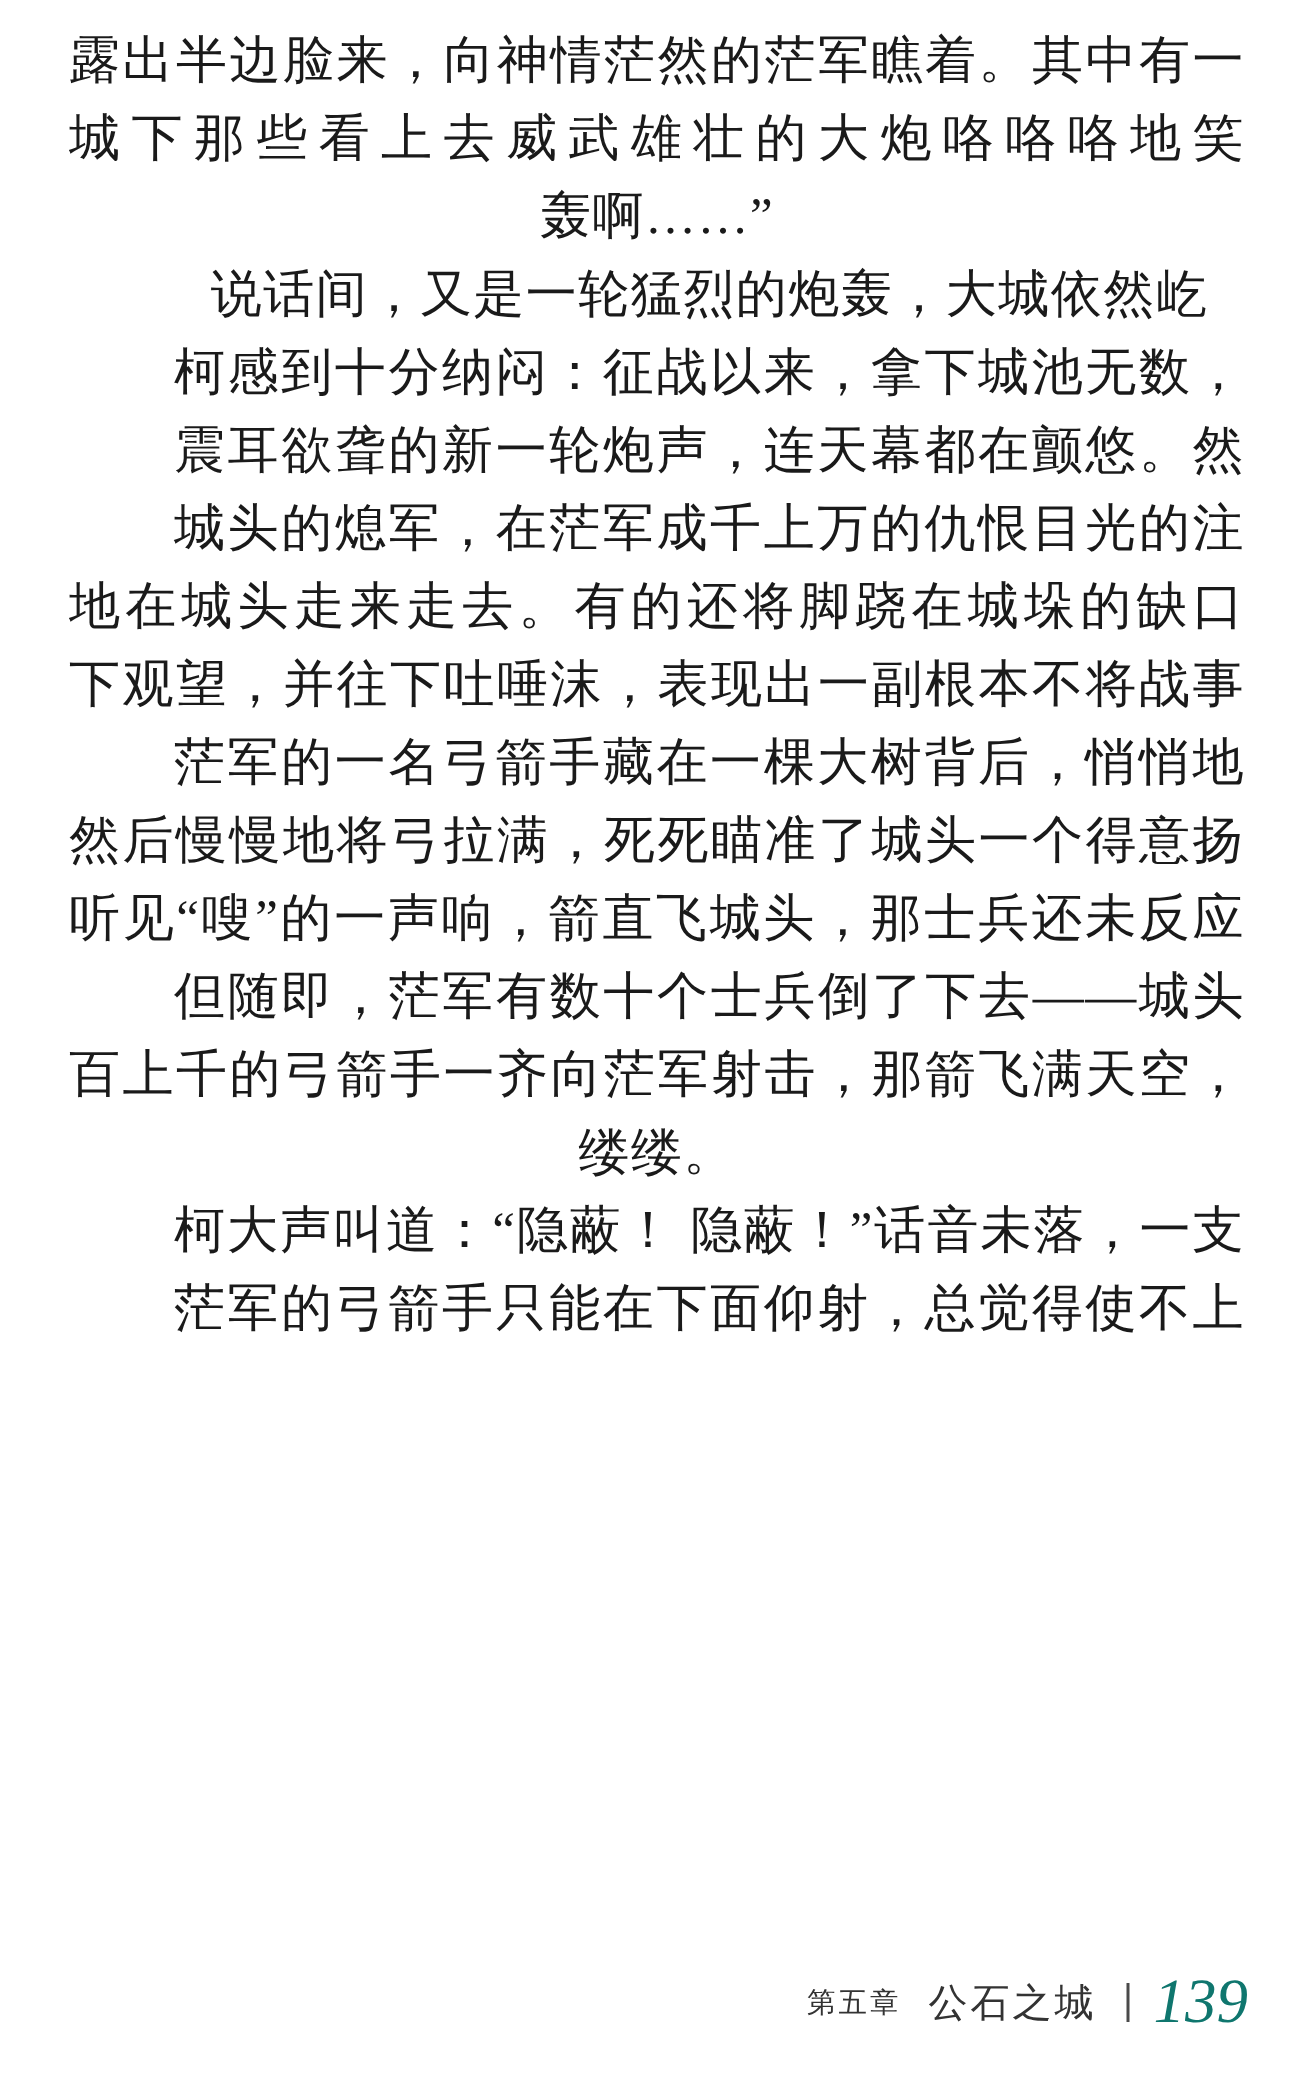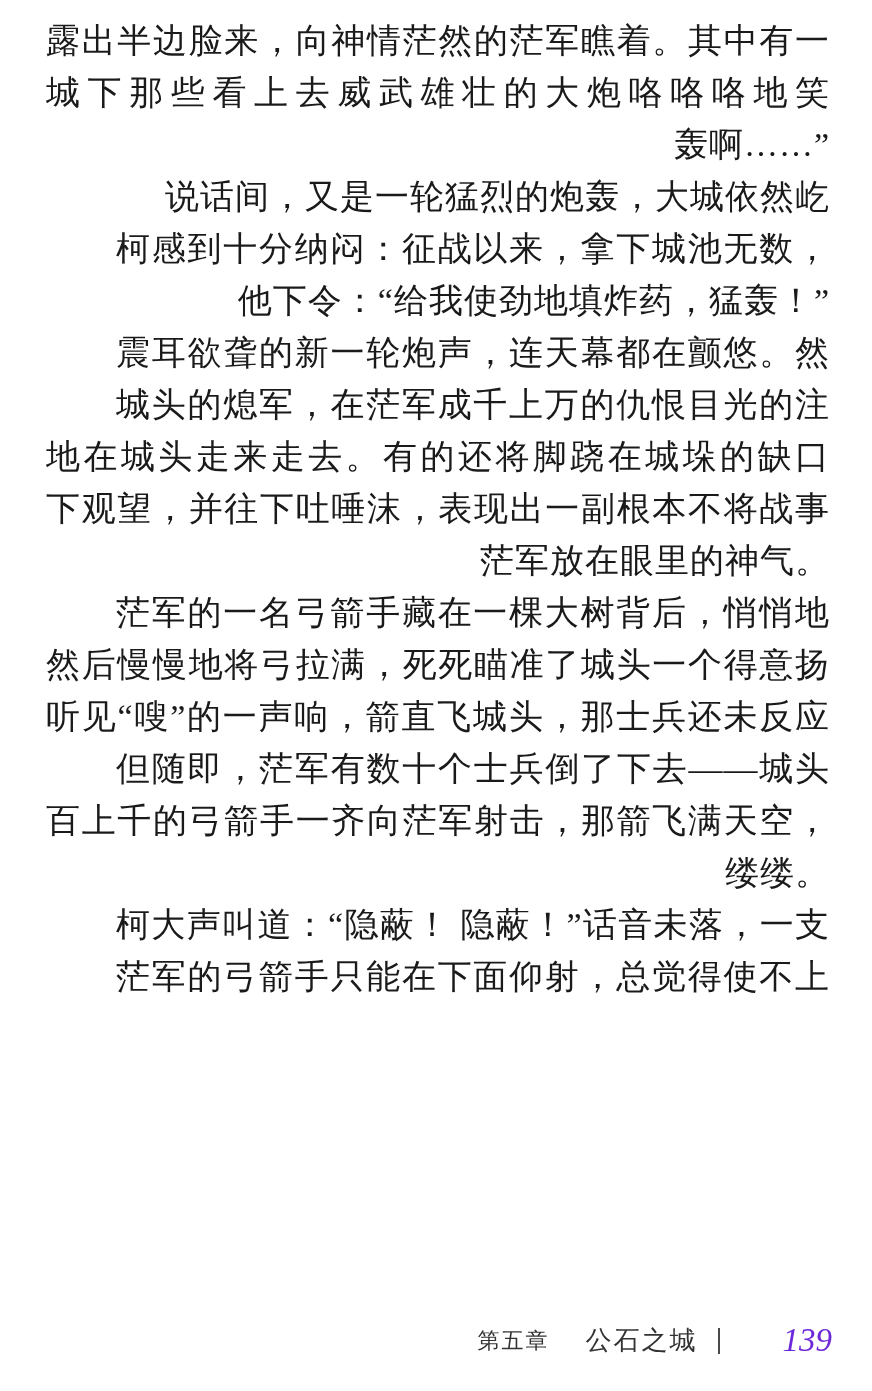--- a/index.html
+++ b/index.html
@@ -19,77 +19,74 @@
   .text-block {
     padding: 15px 42px 0 46px;
   }
   .line {
     font-size: 34px;
     line-height: 52px;
     height: 52px;
     letter-spacing: 1px;
     white-space: normal;
     overflow: hidden;
-    text-align: right;
+    text-align: center;
   }
   .line.fill {
     text-align: justify;
     text-align-last: justify;
   }
   .line.indent {
     padding-left: 70px;
   }
   .footer {
     position: absolute;
     right: 40px;
     bottom: 32px;
     display: flex;
     align-items: center;
     color: #333333;
   }
   .footer .chapter {
-    font-size: 22px;
+    font-size: 19px;
     letter-spacing: 2px;
-    margin-right: 36px;
+    margin-right: 18px;
   }
   .footer .title {
     font-size: 26px;
     letter-spacing: 2px;
   }
   .footer .divider {
     display: inline-block;
     width: 2px;
     height: 26px;
     background: #4a4a4a;
     margin: 0 16px 0 20px;
   }
   .footer .pagenum {
-    font-size: 33px;
+    font-size: 42px;
     font-style: italic;
-    color: #6d28d9;
-    margin-left: 47px;
+    color: #0f766e;
   }
 </style>
 </head>
 <body>
 
 <div class="page">
 
   <div class="text-block">
       <div class="line fill">露出半边脸来，向神情茫然的茫军瞧着。其中有一个用手指着</div>
       <div class="line fill">城下那些看上去威武雄壮的大炮咯咯咯地笑着：“轰……轰……</div>
       <div class="line">轰啊……”</div>
       <div class="line indent">说话间，又是一轮猛烈的炮轰，大城依然屹立。</div>
       <div class="line indent fill">柯感到十分纳闷：征战以来，拿下城池无数，其中石头垒的也</div>
-      <div class="line indent">他下令：“给我使劲地填炸药，猛轰！”</div>
       <div class="line indent fill">震耳欲聋的新一轮炮声，连天幕都在颤悠。然而，那大城在阳</div>
       <div class="line indent fill">城头的熄军，在茫军成千上万的仇恨目光的注视下，肆无忌惮</div>
       <div class="line fill">地在城头走来走去。有的还将脚跷在城垛的缺口上，身体前倾，向</div>
       <div class="line fill">下观望，并往下吐唾沫，表现出一副根本不将战事放在眼里、不将</div>
-      <div class="line">茫军放在眼里的神气。</div>
       <div class="line indent fill">茫军的一名弓箭手藏在一棵大树背后，悄悄地将箭搭在弦上，</div>
       <div class="line fill">然后慢慢地将弓拉满，死死瞄准了城头一个得意扬扬的熄军。只</div>
       <div class="line fill">听见“嗖”的一声响，箭直飞城头，那士兵还未反应过来，就被箭射</div>
       <div class="line indent fill">但随即，茫军有数十个士兵倒了下去——城头的熄军大怒，成</div>
       <div class="line fill">百上千的弓箭手一齐向茫军射击，那箭飞满天空，将阳光断成丝丝</div>
       <div class="line">缕缕。</div>
       <div class="line indent fill">柯大声叫道：“隐蔽！ 隐蔽！”话音未落，一支箭已射中他的肩</div>
       <div class="line indent fill">茫军的弓箭手只能在下面仰射，总觉得使不上劲儿，十分别</div>
     </div>
 

